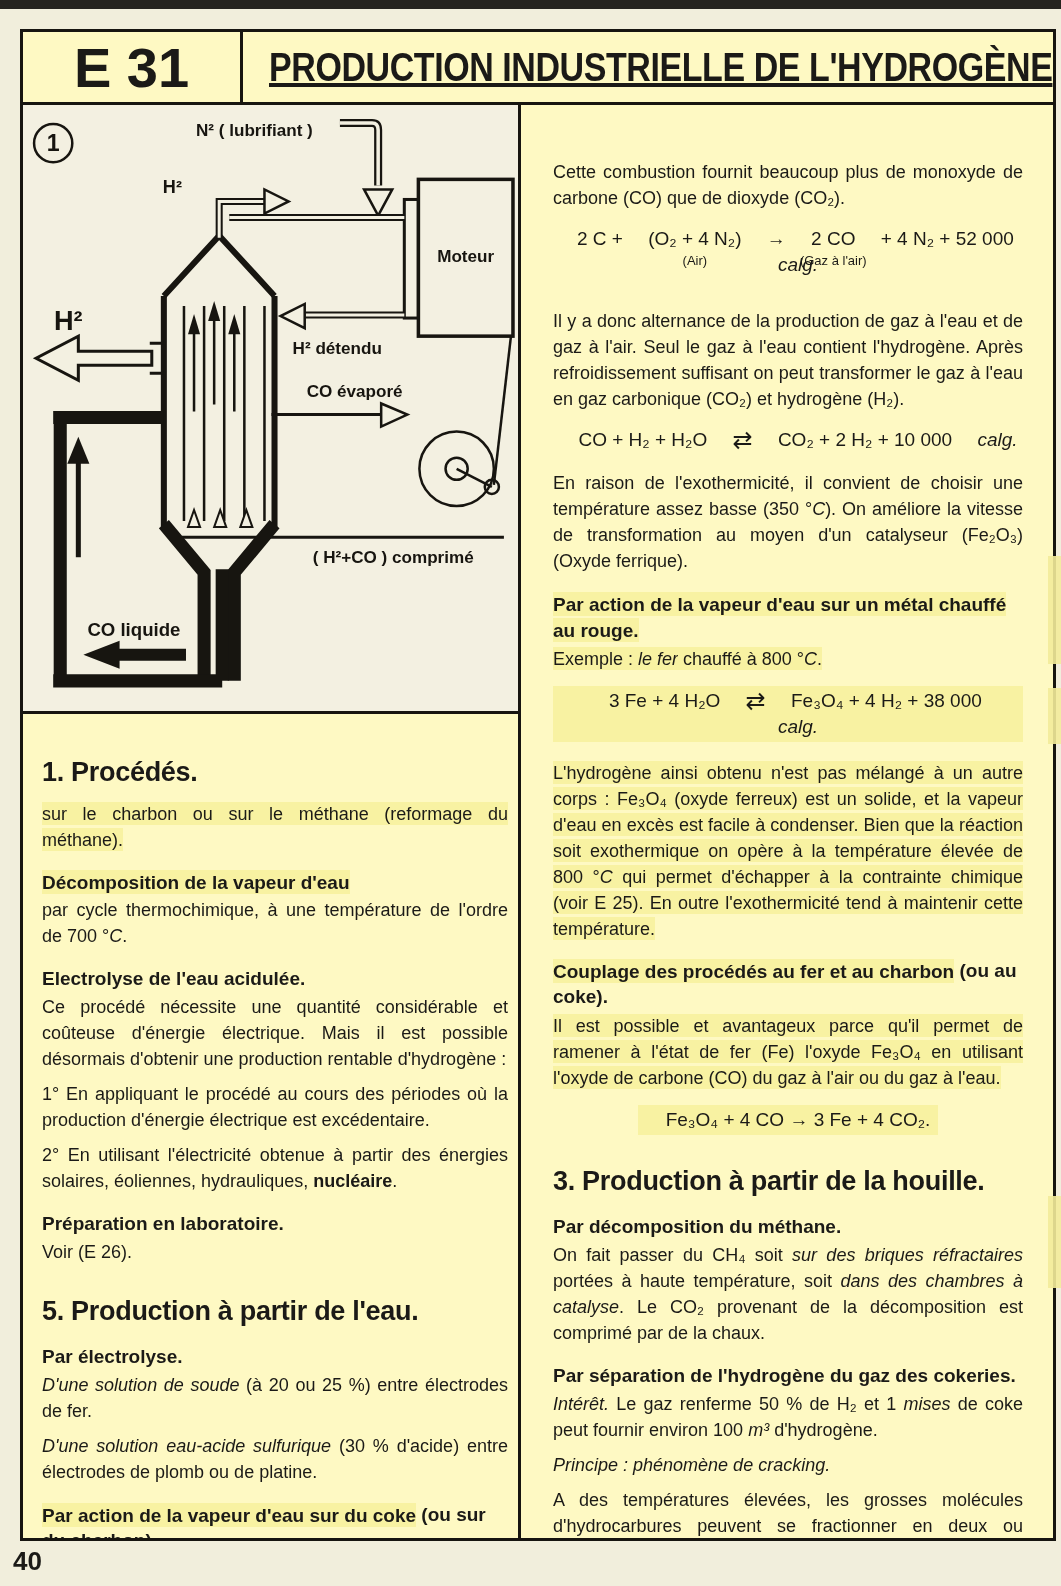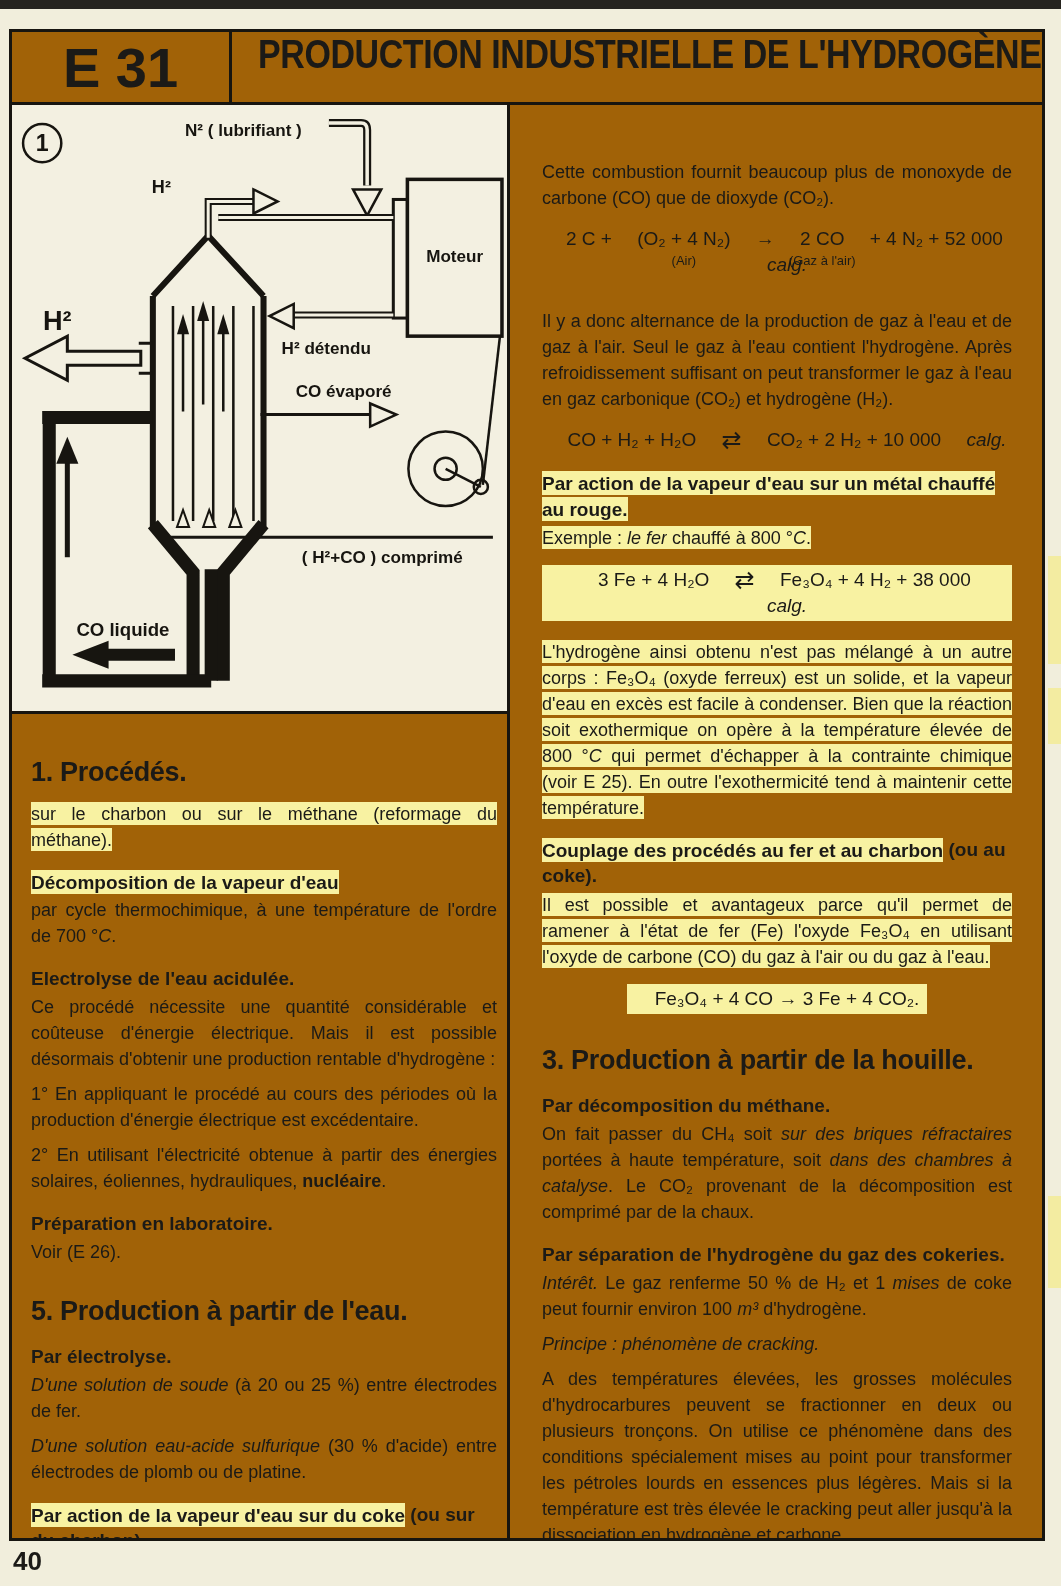--- a/index.html
+++ b/index.html
@@ -3,30 +3,30 @@
 <meta charset="utf-8">
 <style>
   html,body{margin:0;padding:0;}
   body{
     width:1061px;height:1586px;position:relative;overflow:hidden;
     background:#f1eedc;color:#1b1a17;
     font-family:"Liberation Sans","DejaVu Sans",sans-serif;
   }
   .topstrip{position:absolute;left:0;top:0;width:1061px;height:9px;background:#26241f;}
   .frame{
-    position:absolute;left:9px;top:29px;width:1030px;height:1506px;
-    border:3px solid #171510;box-sizing:content-box;background:#a16207;
+    position:absolute;left:20px;top:29px;width:1030px;height:1506px;
+    border:3px solid #171510;box-sizing:content-box;background:#fef9c3;
   }
   .header{display:flex;height:70px;border-bottom:3px solid #171510;}
   .code-cell{
     width:217px;border-right:3px solid #171510;
     display:flex;align-items:center;justify-content:center;
     font-size:56px;font-weight:bold;letter-spacing:0px;
   }
-  .title-cell{flex:1;display:flex;align-items:flex-start;overflow:hidden;}
+  .title-cell{flex:1;display:flex;align-items:center;overflow:hidden;text-decoration:underline;}
   .title{
     font-size:40px;font-weight:bold;white-space:nowrap;letter-spacing:-0.5px;
     transform:scaleX(.85);transform-origin:left center;margin-left:26px;
   }
   .content{display:flex;height:1433px;}
   .leftcol{width:495px;border-right:3px solid #171510;display:flex;flex-direction:column;}
   .rightcol{flex:1;padding:54px 30px 0 32px;overflow:hidden;}
   .figbox{height:606px;border-bottom:3px solid #171510;position:relative;background:#f3f0e1;flex:none;}
   .figbox svg{position:absolute;left:0;top:0;width:100%;height:100%;}
   .lefttext{padding:42px 10px 0 19px;overflow:hidden;}
@@ -160,20 +160,21 @@
           <div class="blk para"><span class="i">D'une solution eau-acide sulfurique</span><span> (30 % d'acide) entre électrodes de plomb ou de platine.</span></div>
           <div class="blk sub"><span class="b hl">Par action de la vapeur d'eau sur du coke</span><span> (ou sur du charbon)</span></div>
         </div>
     </div>
 
     <div class="rightcol textcol">
         <div class="blk para"><span>Cette combustion fournit beaucoup plus de monoxyde de carbone (CO) que de dioxyde (CO₂).</span></div>
         <div class="blk eq hasunder"><span class="eqwrap"><span class="tok"><span>2 C + </span></span><span class="tok"><span>(O₂ + 4 N₂)</span><span class="tunder">(Air)</span></span><span class="tok"><span> → </span></span><span class="tok"><span>2 CO</span><span class="tunder">(Gaz à l'air)</span></span><span class="tok"><span> + 4 N₂ + 52 000 </span></span><span class="tok i"><span>calg.</span></span></span></div>
         <div class="blk para"><span>Il y a donc alternance de la production de gaz à l'eau et de gaz à l'air. Seul le gaz à l'eau contient l'hydrogène. Après refroidissement suffisant on peut transformer le gaz à l'eau en gaz carbonique (CO₂) et hydrogène (H₂).</span></div>
         <div class="blk eq"><span class="eqwrap"><span class="tok"><span>CO + H₂ + H₂O </span></span><span class="tok big"><span>⇄</span></span><span class="tok"><span> CO₂ + 2 H₂ + 10 000 </span></span><span class="tok i"><span>calg.</span></span></span></div>
+        <div class="blk para"><span>En raison de l'exothermicité, il convient de choisir une température assez basse (350 °</span><span class="i">C</span><span>). On améliore la vitesse de transformation au moyen d'un catalyseur (Fe₂O₃) (Oxyde ferrique).</span></div>
         <div class="blk sub"><span class="b hl">Par action de la vapeur d'eau sur un métal chauffé au rouge.</span></div>
         <div class="blk para tight"><span class="hl">Exemple : </span><span class="i hl">le fer</span><span class="hl"> chauffé à 800 °</span><span class="i hl">C</span><span class="hl">.</span></div>
         <div class="blk eq"><span class="eqwrap hl"><span class="tok"><span>3 Fe + 4 H₂O </span></span><span class="tok big"><span>⇄</span></span><span class="tok"><span> Fe₃O₄ + 4 H₂ + 38 000 </span></span><span class="tok i"><span>calg.</span></span></span></div>
         <div class="blk para"><span class="hl">L'hydrogène ainsi obtenu n'est pas mélangé à un autre corps : Fe₃O₄ (oxyde ferreux) est un solide, et la vapeur d'eau en excès est facile à condenser. Bien que la réaction soit exothermique on opère à la température élevée de 800 °</span><span class="i hl">C</span><span class="hl"> qui permet d'échapper à la contrainte chimique (voir E 25). En outre l'exothermicité tend à maintenir cette température.</span></div>
         <div class="blk sub"><span class="b hl">Couplage des procédés au fer et au charbon</span><span> (ou au coke).</span></div>
         <div class="blk para tight"><span class="hl">Il est possible et avantageux parce qu'il permet de ramener à l'état de fer (Fe) l'oxyde Fe₃O₄ en utilisant l'oxyde de carbone (CO) du gaz à l'air ou du gaz à l'eau.</span></div>
         <div class="blk eq"><span class="eqwrap hl"><span class="tok"><span>Fe₃O₄ + 4 CO → 3 Fe + 4 CO₂.</span></span></span></div>
         <div class="blk h1"><span>3. Production à partir de la houille.</span></div>
         <div class="blk sub"><span class="b">Par décomposition du méthane.</span></div>
         <div class="blk para tight"><span>On fait passer du CH₄ soit </span><span class="i">sur des briques réfractaires</span><span> portées à haute température, soit </span><span class="i">dans des chambres à catalyse</span><span>. Le CO₂ provenant de la décomposition est comprimé par de la chaux.</span></div>

